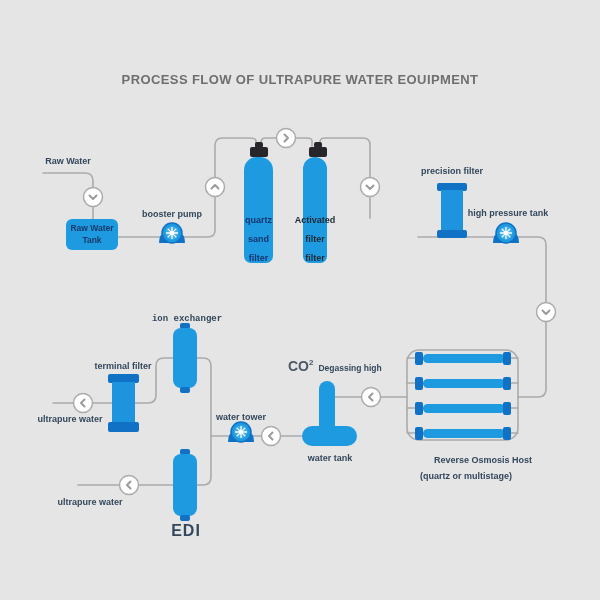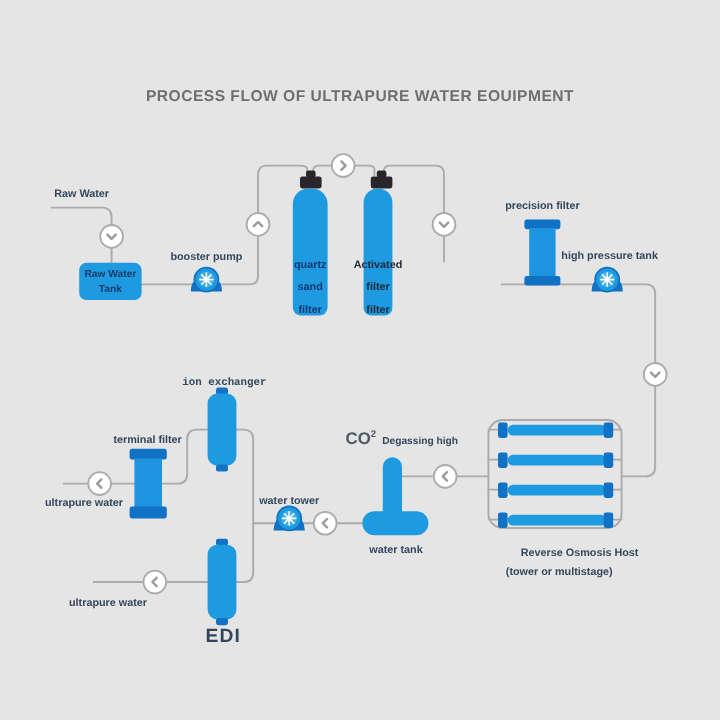--- a/index.html
+++ b/index.html
@@ -165,21 +165,21 @@
 
   <div class="darkcap" style="left:415px;top:402px;width:8px;height:13px;"></div>
   <div class="vessel roundv" style="left:423px;top:404px;width:82px;height:9px;"></div>
   <div class="darkcap" style="left:503px;top:402px;width:8px;height:13px;"></div>
 
   <div class="darkcap" style="left:415px;top:427px;width:8px;height:13px;"></div>
   <div class="vessel roundv" style="left:423px;top:429px;width:82px;height:9px;"></div>
   <div class="darkcap" style="left:503px;top:427px;width:8px;height:13px;"></div>
 
   <div class="lbl" style="left:466px;top:455px;margin-left:17px;">Reverse Osmosis Host</div>
-  <div class="lbl" style="left:466px;top:471px;">(tower or multistage)</div>
+  <div class="lbl" style="left:466px;top:471px;">(quartz or multistage)</div>
 
   <div class="co2-label">
     <span class="co2-main"><span>CO</span><sup>2</sup></span><span class="deg-label">Degassing high</span>
   </div>
   <div class="vessel" style="left:319px;top:381px;width:16px;height:50px;border-radius:8px 8px 0 0;"></div>
   <div class="vessel" style="left:302px;top:426px;width:55px;height:20px;border-radius:10px;"></div>
   <div class="lbl" style="left:330px;top:453px;">water tank</div>
 
   <div class="lbl" style="left:241px;top:412px;">water tower</div>
 

